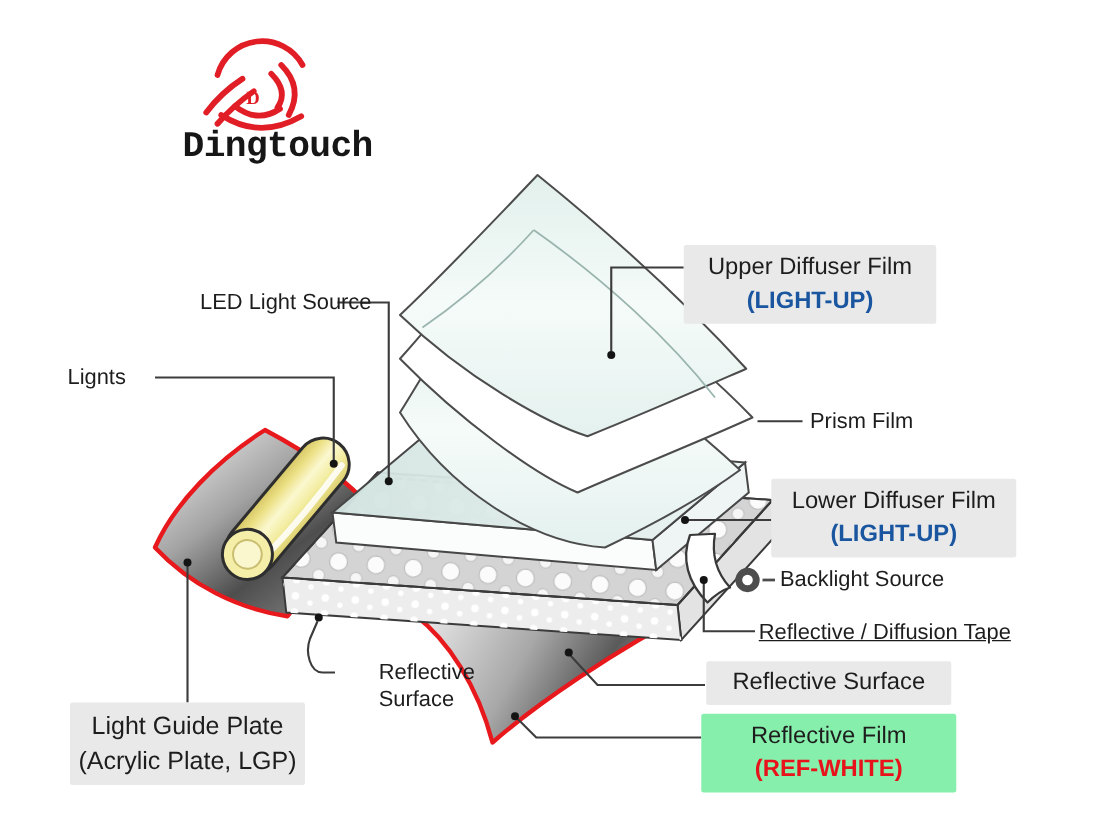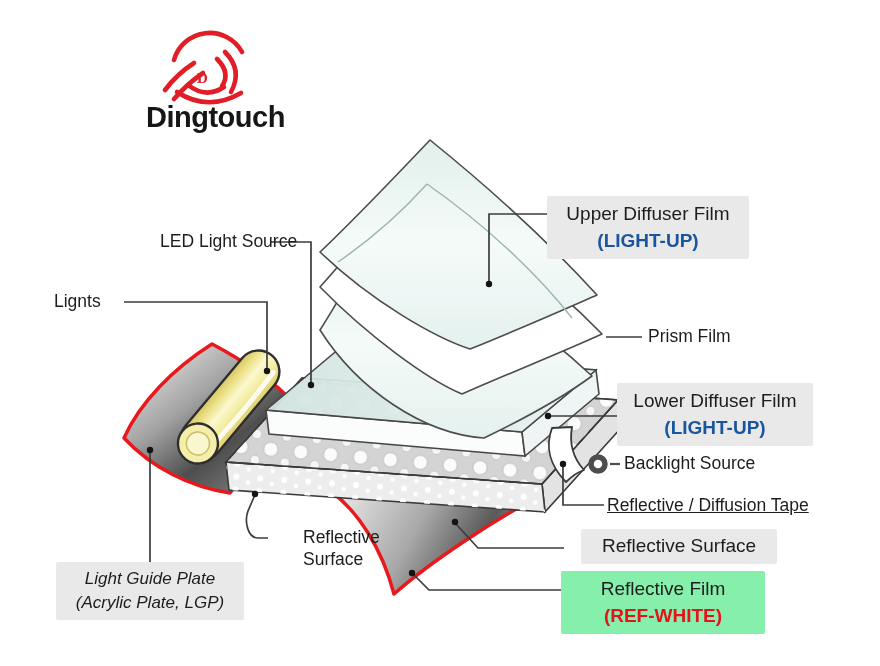--- a/index.html
+++ b/index.html
@@ -7,26 +7,26 @@
          font-family:"Liberation Sans",sans-serif;}
   .art{position:absolute;left:0;top:0;}
   .lbl{position:absolute;font-size:17.5px;color:#1d1d1d;white-space:nowrap;z-index:5;}
   .lbl2{line-height:1.25;margin-left:32px;}
   .gbox{position:absolute;background:#e9e9e9;text-align:center;padding:5px 6px;
         font-size:19px;color:#1d1d1d;line-height:1.40;z-index:5;border-radius:2px;}
   .sub{font-weight:bold;color:#1a56a0;}
   .pinkbox{background:#86efac;}
   .subred{font-weight:bold;color:#e8121a;}
   .brand{position:absolute;left:146px;top:101px;font-size:29px;font-weight:800;
-         color:#161616;letter-spacing:-0.5px;z-index:5;}
+         color:#161616;letter-spacing:-0.5px;z-index:5;font-family:Liberation Mono, monospace;}
   #box-upper{left:547px;top:196px;width:190px;}
   #box-lower{left:617px;top:383px;width:184px;text-align:center;}
-  #box-reflsurf{left:565px;top:529px;width:184px;padding:4px 6px;margin-left:16px;}
+  #box-reflsurf{left:565px;top:529px;width:184px;padding:4px 6px;}
   #box-reflfilm{left:561px;top:571px;width:192px;}
-  #box-lgp{left:56px;top:562px;width:176px;font-size:17px;font-style:italic;}
+  #box-lgp{left:56px;top:562px;width:176px;font-size:20px;}
   #lbl-led{left:124px;top:231px;margin-left:36px;}
   #lbl-lignts{left:54px;top:291px;}
   #lbl-prism{left:648px;top:326px;}
   #lbl-backlight{left:624px;top:453px;}
   #lbl-tape{left:607px;top:495px;text-decoration:underline;}
   #lbl-reflsurf-left{left:271px;top:527px;}
 </style>
 </head>
 <body>
 

